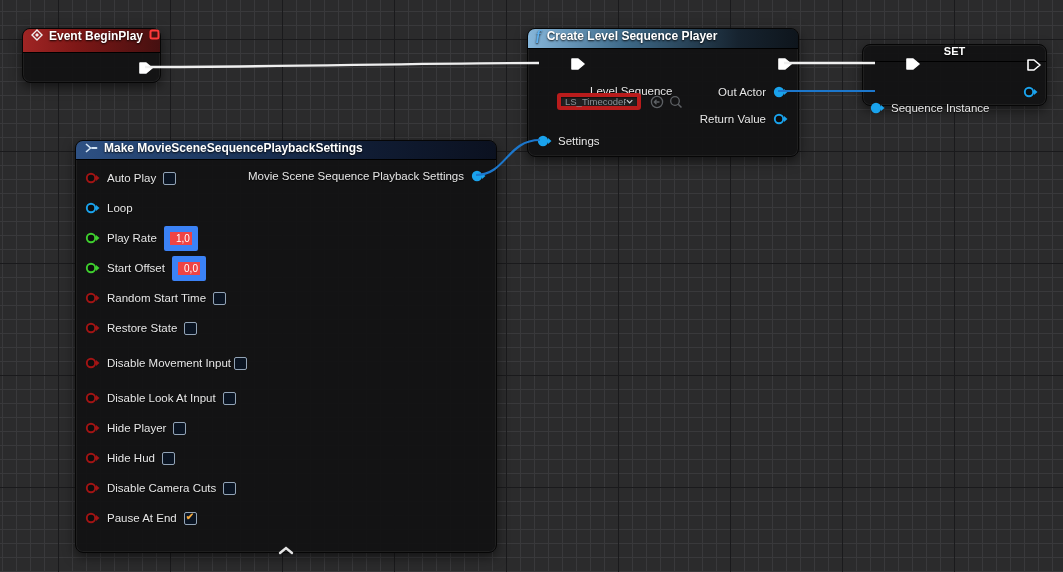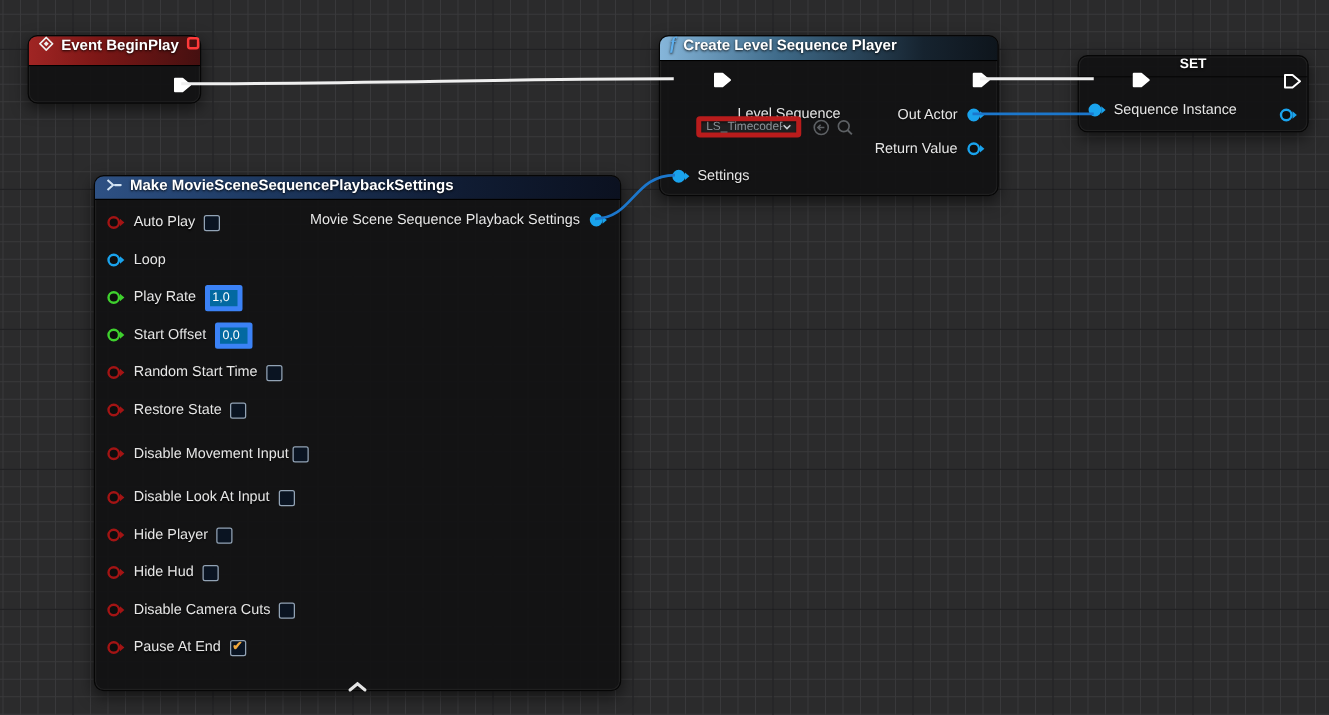--- a/index.html
+++ b/index.html
@@ -51,22 +51,22 @@
   
   .checkbox{
     position:relative;display:inline-block;width:13px;height:13px;
     background:#0a1422;border:1px solid #92a3b5;border-radius:2px;box-sizing:border-box;
   }
   .checkbox[data-checked="true"]::after{
     content:"\2714";position:absolute;left:1px;top:-2px;
     color:var(--check-mark);font-size:10px;font-weight:bold;
   }
   .numbox{
-    width:18px;height:13px;background:#0369a1;border:4px solid #3b82f6;border-radius:2px;
-    color:#fff;font-size:10px;padding:0 2px;font-family:"Liberation Sans",sans-serif;
+    width:18px;height:13px;background:#ef4444;border:6px solid #3b82f6;border-radius:2px;
+    color:#fff;font-size:10px;padding:0 2px;font-family:"Liberation Sans",sans-serif;text-align:right;
   }
   .dropdown{
     position:absolute;width:84px;height:17px;background:#202021;border:4px solid #b91c1c;
     border-radius:3px;box-shadow:inset 0 1px 2px rgba(0,0,0,0.6);
     display:flex;align-items:center;justify-content:space-between;padding:0 4px;box-sizing:border-box;
   }
   .dropdown .ddval{font-size:9.5px;color:#8b9197;white-space:nowrap;overflow:hidden;}
   .iconbtn{position:absolute;width:14px;height:14px;opacity:0.55;}
   
   .rows{position:relative;padding:3px 0 0 8px;}
@@ -182,21 +182,21 @@
   <span class="pin pin-exec filled abs" style="left:5px;top:12px;">
     <svg width="16" height="14" viewBox="0 0 16 14">
         <polygon points="2,2 8,2 14,7 8,12 2,12"></polygon>
       </svg>
   </span>
   <span class="pin pin-exec abs" style="right:4px;top:13px;">
     <svg width="16" height="14" viewBox="0 0 16 14">
         <polygon points="2,2 8,2 14,7 8,12 2,12"></polygon>
       </svg>
   </span>
-  <div class="out-row" style="left:6px;top:36px;justify-content:flex-end;">
+  <div class="out-row" style="left:6px;top:56px;justify-content:flex-end;">
     <span class="pin pin-dot filled" data-color="blue">
       <svg width="16" height="14" viewBox="0 0 16 14">
           <circle cx="7" cy="7" r="4.2"></circle>
           <polygon points="12,4 15.5,7 12,10"></polygon>
         </svg>
     </span>
     <span class="plabel">Sequence Instance</span>
   </div>
   <span class="pin pin-dot abs" data-color="blue" style="right:8px;top:40px;">
     <svg width="16" height="14" viewBox="0 0 16 14">

